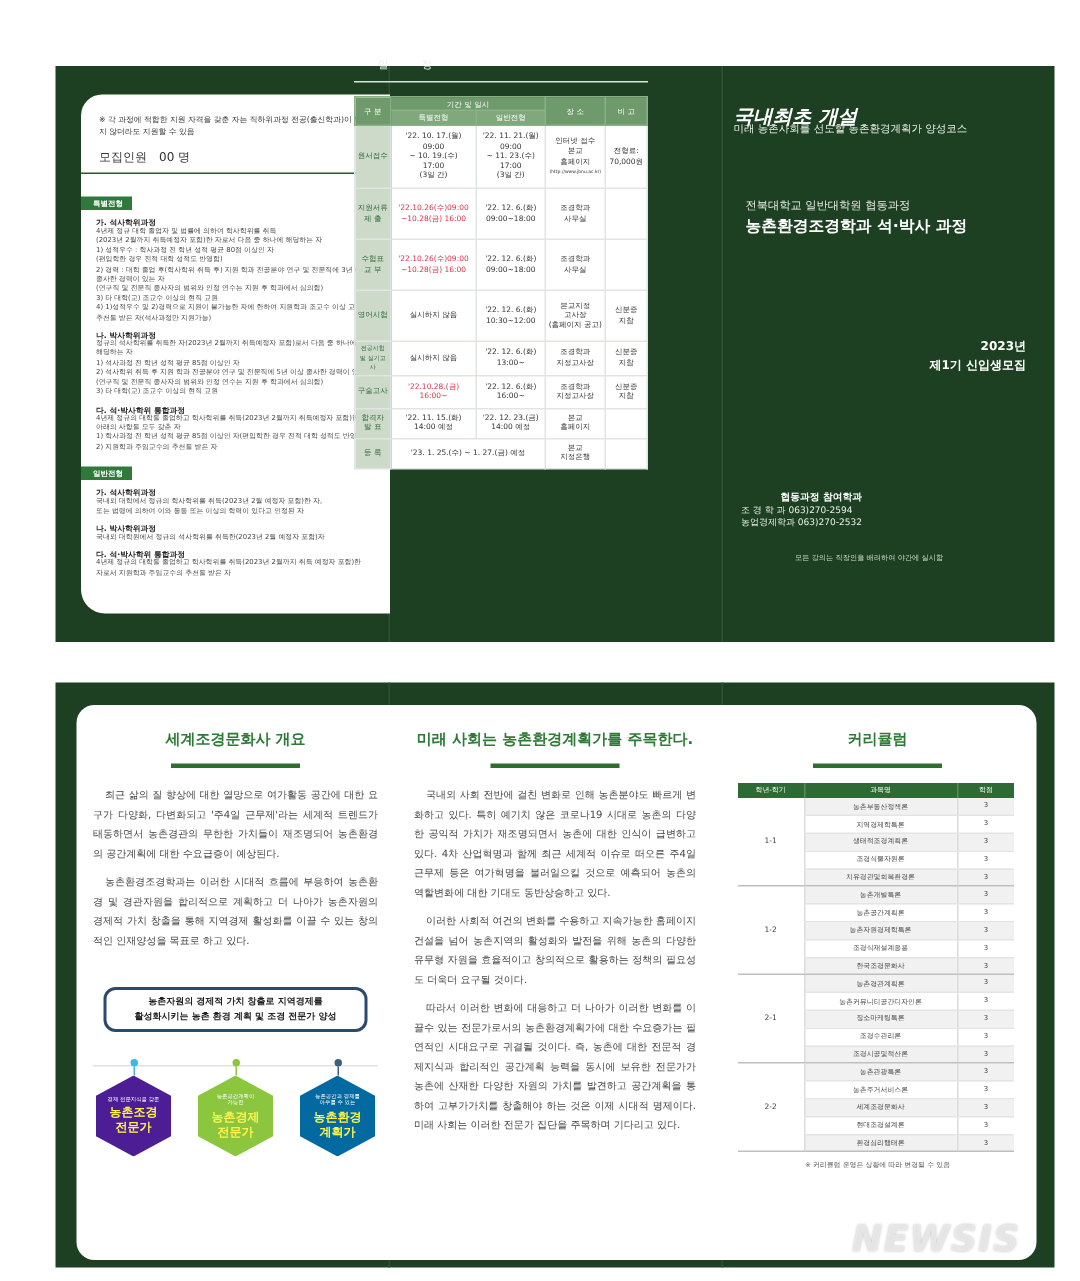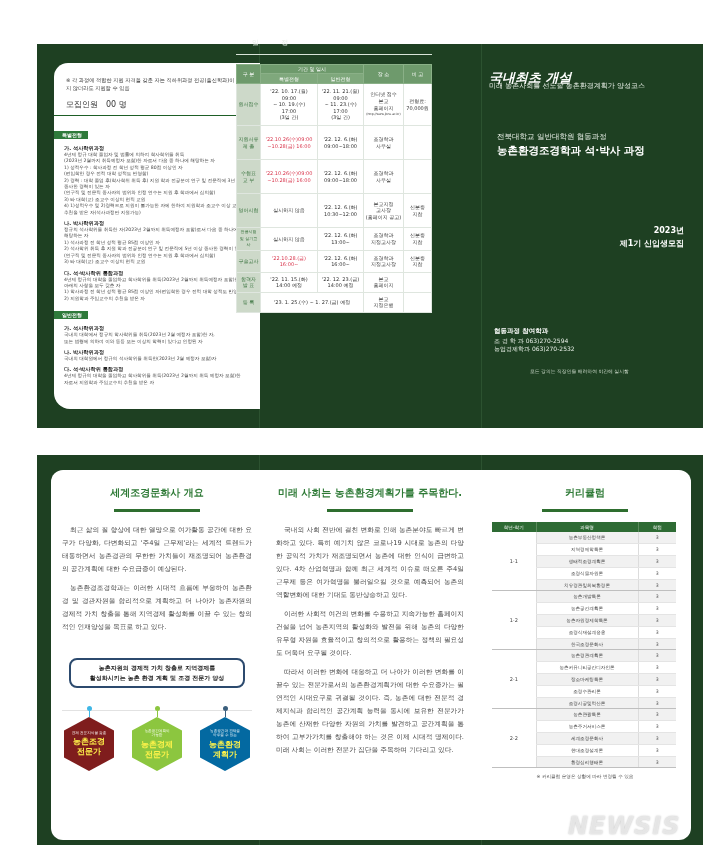--- a/index.html
+++ b/index.html
@@ -42,21 +42,21 @@
   table.sched td.rowhead { background: #cdd9c9; color: #2e6b34; width: 24px; font-size: 5px; }
   table.sched td.red { color: #d8334a; }
   .tiny { font-size: 3px; }
 
   .cover-kicker { position: absolute; left: 489px; top: 69px; color: #fff; font-size: 13px; font-style: italic; font-weight: bold; }
   .cover-sub { position: absolute; left: 489px; top: 81px; color: #e8efe7; font-size: 7px; }
   .cover-univ { position: absolute; left: 497px; top: 132px; color: #e8efe7; font-size: 7.5px; }
   .cover-title { position: absolute; left: 497px; top: 144px; color: #fff; font-size: 10.5px; font-weight: bold; }
   .cover-year { position: absolute; right: 36px; top: 224px; color: #fff; font-size: 8px; font-weight: bold; text-align: right; line-height: 13px; }
   .contact { position: absolute; left: 494px; top: 327px; color: #e8efe7; font-size: 6px; line-height: 8.5px; }
-  .contact .head { font-weight: bold; color: #fff; font-size: 6.5px; margin-bottom: 1px; }
+  .contact .head { font-weight: bold; color: #fff; font-size: 6.5px; margin-bottom: 1px; text-align: right; }
   .night-note { position: absolute; left: 530px; top: 368px; color: #cfdccd; font-size: 4.8px; }
   .bpanel {
     position: absolute; left: 51px; top: 470px; width: 640px; height: 370px;
     background: #fff; border-radius: 12px;
   }
   .bframe { position: absolute; left: 37px; top: 455px; width: 666px; height: 390px; background: #1e4022; }
   .bfold { position: absolute; top: 455px; height: 390px; border-left: 1px solid #2c5230; }
 
   .col { position: absolute; top: 470px; }
   .col-title { text-align: center; font-weight: bold; color: #2e7a36; font-size: 10px; margin-top: 16px; }
@@ -294,21 +294,21 @@
   <div class="col-title">세계조경문화사 개요</div>
   <div class="col-underline"></div>
   <p class="para">최근 삶의 질 향상에 대한 열망으로 여가활동 공간에 대한 요구가 다양화, 다변화되고 '주4일 근무제'라는 세계적 트렌드가 태동하면서 농촌경관의 무한한 가치들이 재조명되어 농촌환경의 공간계획에 대한 수요급증이 예상된다.</p>
   <p class="para">농촌환경조경학과는 이러한 시대적 흐름에 부응하여 농촌환경 및 경관자원을 합리적으로 계획하고 더 나아가 농촌자원의 경제적 가치 창출을 통해 지역경제 활성화를 이끌 수 있는 창의적인 인재양성을 목표로 하고 있다.</p>
   <div class="goal-box" style="white-space:pre-line">농촌자원의 경제적 가치 창출로 지역경제를
 활성화시키는 농촌 환경 계획 및 조경 전문가 양성</div>
   <div class="hexrow">
     <div class="hexwrap">
       <div class="dot" style="background:#3fb7e6"></div>
       <div class="stem" style="background:#3fb7e6"></div>
-      <div class="hex" style="background:#7f1d1d">
+      <div class="hex" style="background:#4c1d95">
         <div class="small" style="white-space:pre-line">경제 전문지식을 갖춘</div>
         <div class="big" style="white-space:pre-line">농촌조경
 전문가</div>
       </div>
     </div>
     <div class="hexwrap">
       <div class="dot" style="background:#8cc63f"></div>
       <div class="stem" style="background:#8cc63f"></div>
       <div class="hex" style="background:#8cc63f">
         <div class="small" style="white-space:pre-line">농촌공간계획이

